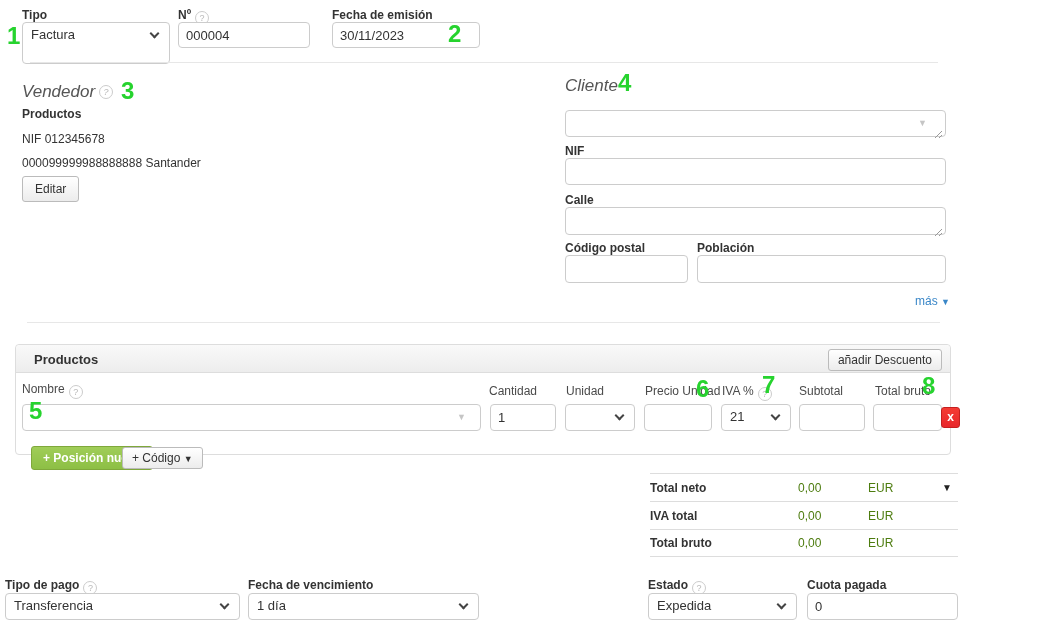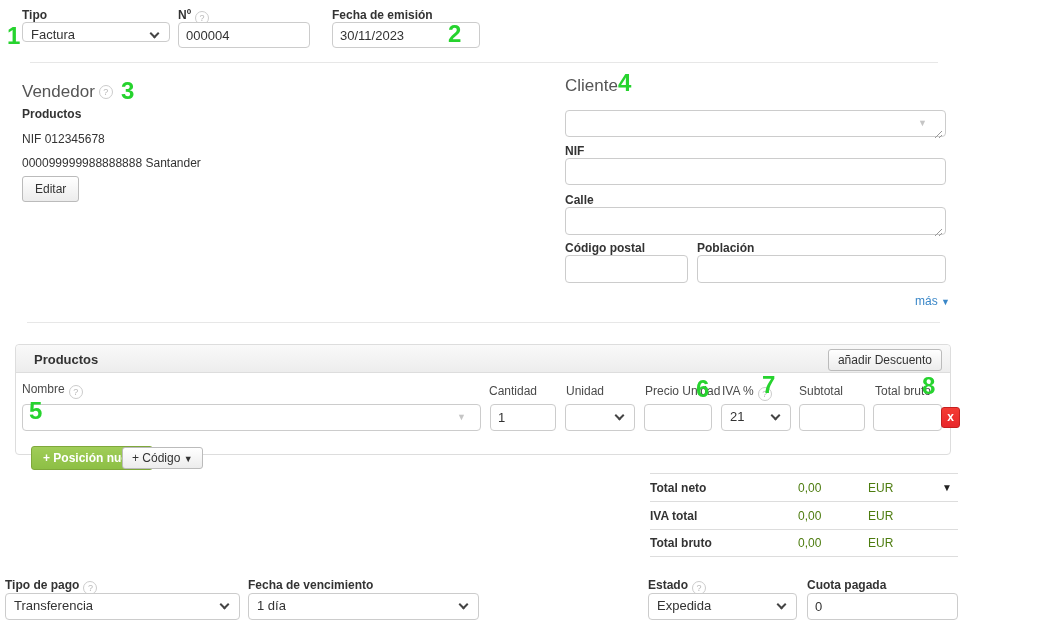--- a/index.html
+++ b/index.html
@@ -10,32 +10,32 @@
   .lbl { position:absolute; font-size:12px; font-weight:bold; color:#333; white-space:nowrap; }
   .lbl-plain { position:absolute; font-size:12px; font-weight:normal; color:#4a4a4a; white-space:nowrap; }
 
   .help { display:inline-block; width:14px; height:14px; border:1px solid #ccc; border-radius:50%;
           font-size:9px; line-height:12px; text-align:center; color:#b9b9b9; font-weight:normal;
           margin-left:4px; vertical-align:-2px; background:#fff; cursor:help; }
 
   .input { position:absolute; height:26px; border:1px solid #ccc; border-radius:4px;
            padding:0 7px; font-family:"Liberation Sans",sans-serif; font-size:13px; color:#333; background:#fff; outline:none; }
 
-  .selectbox { position:absolute; height:20px; border:1px solid #ccc; border-radius:4px; background:#fff;
+  .selectbox { position:absolute; height:42px; border:1px solid #ccc; border-radius:4px; background:#fff;
                font-size:13px; color:#333; line-height:24px; padding:0 26px 0 8px; cursor:pointer; white-space:nowrap; }
   .chev { position:absolute; right:11px; top:7px; width:7px; height:7px;
           border-right:2px solid #444; border-bottom:2px solid #444; transform:rotate(45deg); }
 
   .combobox { position:absolute; border:1px solid #ccc; border-radius:4px; background:#fff; cursor:text; }
   .combo-tri { position:absolute; right:18px; top:7px; font-size:9px; color:#c5c5c5; }
   .resize-grip { position:absolute; right:2px; bottom:2px; width:9px; height:9px; }
 
   .divider { position:absolute; height:0; border-top:1px solid #e7e7e7; }
 
-  .section-title { position:absolute; font-size:17px; color:#555; white-space:nowrap; }
+  .section-title { position:absolute; font-size:17px; font-style:italic; color:#555; white-space:nowrap; }
   .txt { position:absolute; font-size:12px; color:#333; white-space:nowrap; }
 
   .btn-gray { position:absolute; display:inline-block; background:linear-gradient(#ffffff,#ececec);
               border:1px solid #bbb; border-radius:3px; font-size:12px; color:#333; text-align:center;
               cursor:pointer; white-space:nowrap; }
   .btn-green { position:absolute; background:linear-gradient(#a0cd58, var(--button-green,#8dbf45));
                border:1px solid #7fa83b; border-radius:3px; color:#fff; font-size:12px; font-weight:bold;
                text-align:center; cursor:pointer; white-space:nowrap; z-index:5; }
   .btn-red { position:absolute; width:19px; height:21px; background:linear-gradient(#f43b34, var(--delete-red,#e8262a));
              border:1px solid #c51f1f; border-radius:3px; color:#fff; font-weight:bold; font-size:12px;

